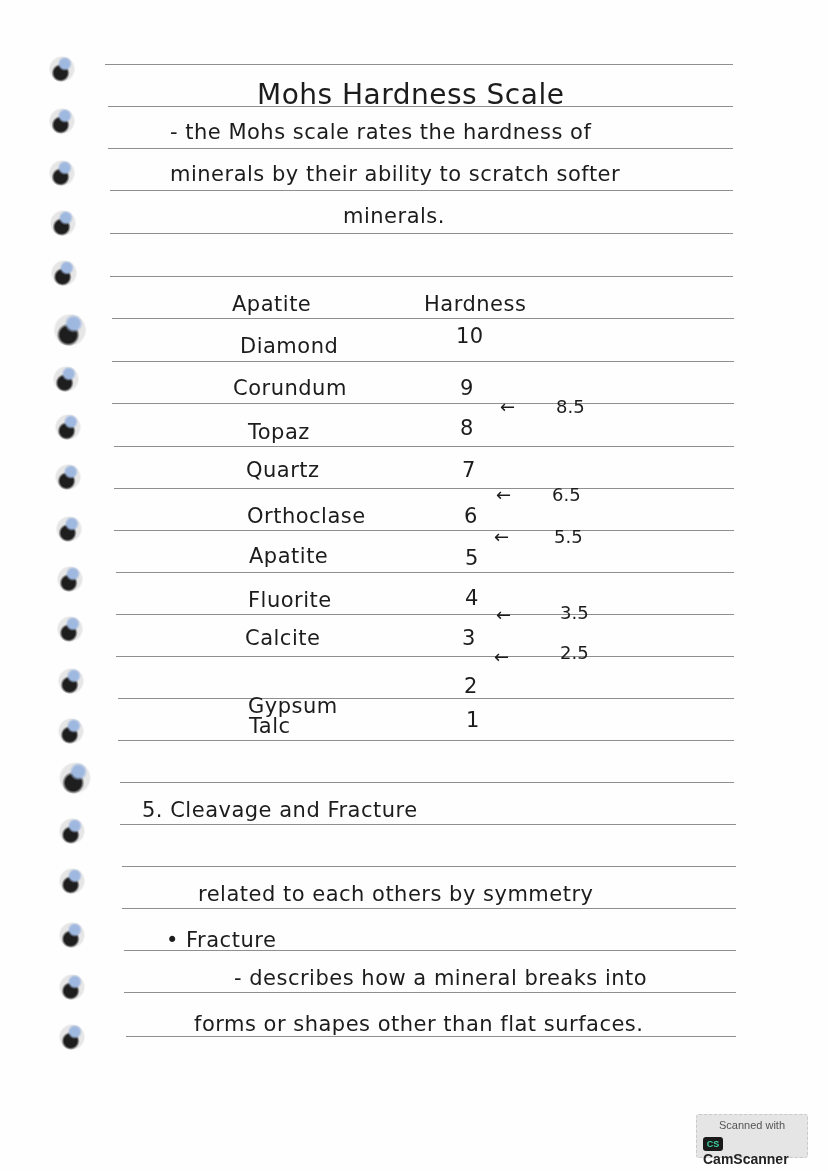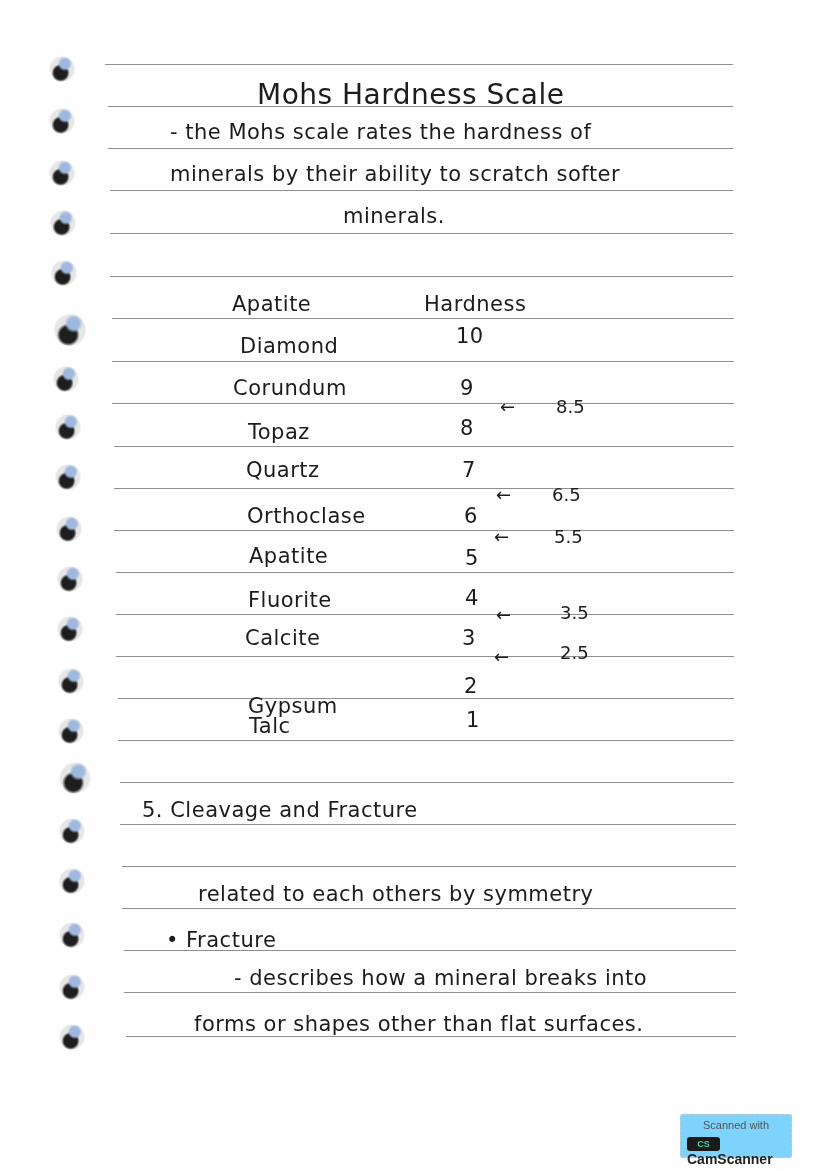--- a/index.html
+++ b/index.html
@@ -7,24 +7,24 @@
   .page { position:absolute; left:0; top:0; width:828px; height:1171px; background:#fefefe; }
   .rule { position:absolute; height:1px; background:#8f8f8f; }
   .ring { position:absolute; width:28px; height:26px; border-radius:50%;
           background: radial-gradient(circle at 60% 30%, #9fb8e0 0 18%, transparent 30%),
                       radial-gradient(circle at 45% 65%, #1e1e1e 0 28%, transparent 40%),
                       radial-gradient(circle at 50% 50%, #e6e6e6 0 60%, transparent 70%); }
   .txt { position:absolute; font-size:21px; white-space:nowrap; letter-spacing:0.5px; }
   .title { font-size:28px;text-align:right; }
   .col-h { font-size:21px; }
   .arrow { position:absolute; font-size:18px; white-space:nowrap; }
-  .badge { position:absolute; left:680px; top:1114px; width:110px; height:42px; border:1px dashed #c9c9c9; border-radius:3px; background:#7dd3fc; }
+  .badge { position:absolute; left:696px; top:1114px; width:110px; height:42px; border:1px dashed #c9c9c9; border-radius:3px; background:#e5e5e5; }
   .badge .l1 { position:absolute; left:0; right:0; top:4px; text-align:center; font-size:11px; color:#555; font-family:"Liberation Sans", sans-serif; }
   .badge .l2 { position:absolute; left:6px; top:20px; font-size:14px; font-weight:bold; color:#222; font-family:"Liberation Sans", sans-serif; }
-  .badge .cs { display:inline-block; width:33px; height:14px; background:#1a1a1a; color:#3ed1a0; font-size:9px; line-height:14px; text-align:center; border-radius:3px; margin-right:3px; vertical-align:1px; }
+  .badge .cs { display:inline-block; width:20px; height:14px; background:#1a1a1a; color:#3ed1a0; font-size:9px; line-height:14px; text-align:center; border-radius:3px; margin-right:3px; vertical-align:1px; }
 </style>
 </head>
 <body>
 
 <div class="page">
 
   <div class="rule" style="left:105px;top:64px;width:628px"></div>
   <div class="rule" style="left:108px;top:106px;width:625px"></div>
   <div class="rule" style="left:108px;top:148px;width:625px"></div>
   <div class="rule" style="left:110px;top:190px;width:623px"></div>

